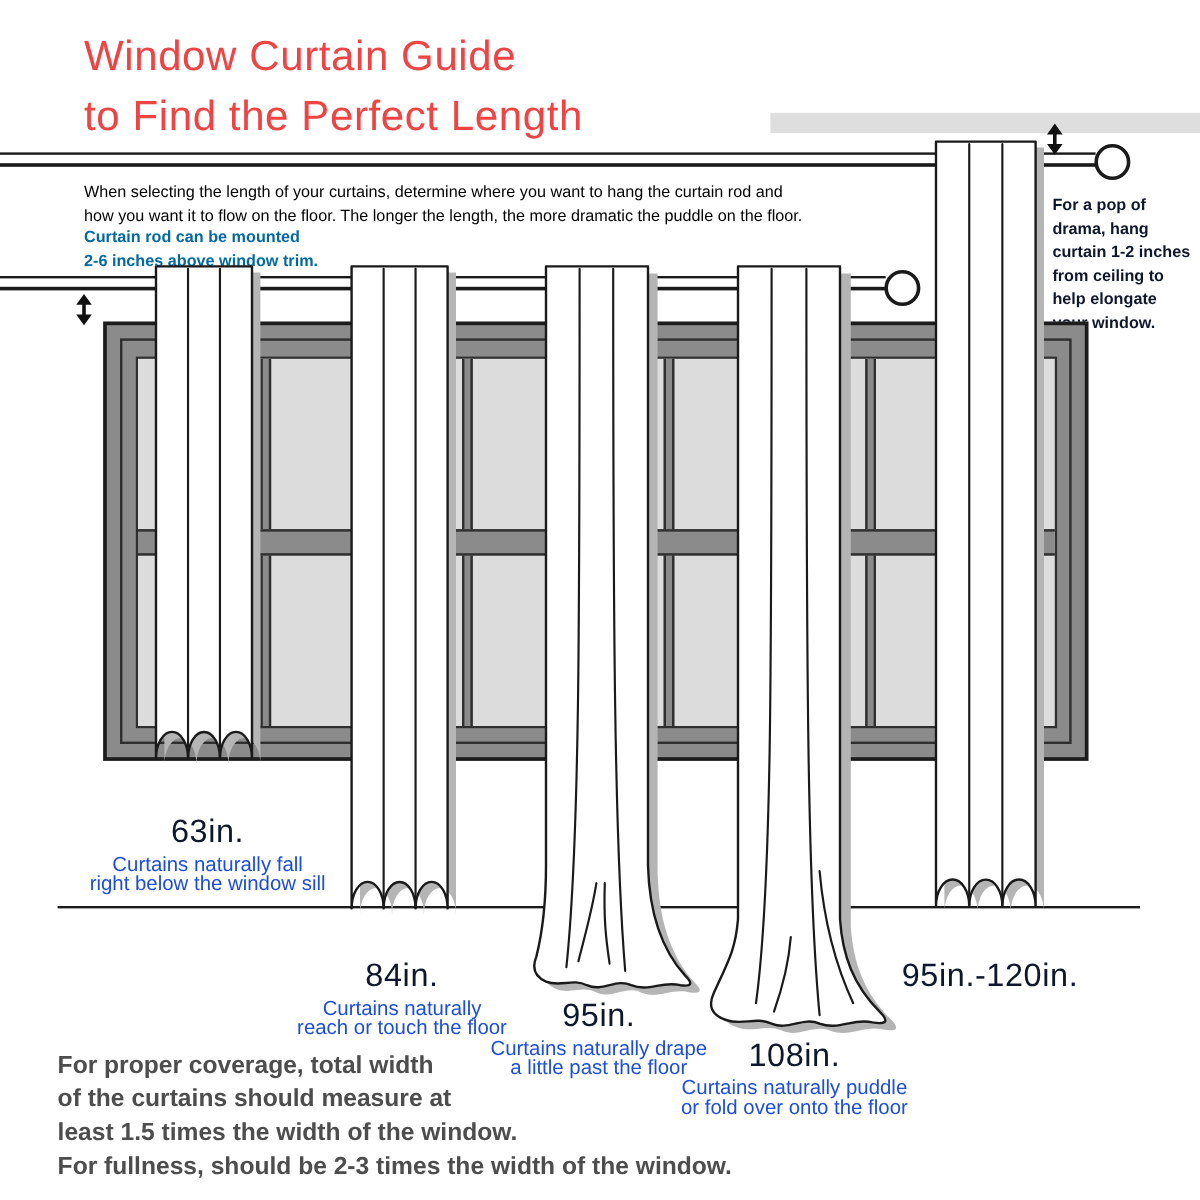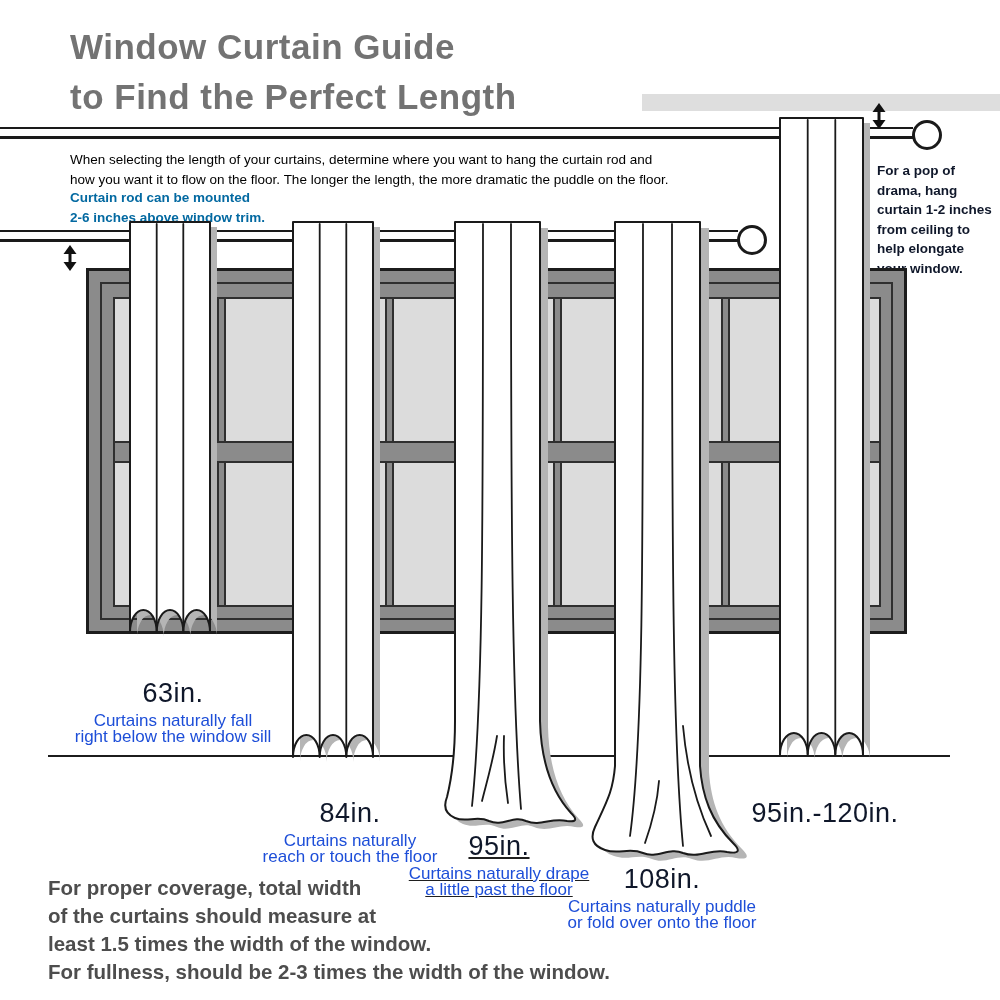--- a/index.html
+++ b/index.html
@@ -6,22 +6,22 @@
   body{
     width:1000px;height:1000px;position:relative;background:#ffffff;
     font-family:"Liberation Sans","DejaVu Sans",sans-serif;
     overflow:hidden;color:#1f1f1f;
   }
   .abs{position:absolute;}
   .preline{white-space:pre-line;}
 
   
   .title{
-    left:70px;top:22px;font-size:35px;line-height:50px;font-weight:700;
-    color:#737373;letter-spacing:.5px;
+    left:70px;top:22px;font-size:35px;line-height:50px;font-weight:400;
+    color:#ef4444;letter-spacing:.5px;
   }
   .intro{
     left:70px;top:150px;font-size:13.5px;line-height:20px;color:#000000;
   }
   .rod-note{
     left:70px;top:188px;font-size:13.5px;line-height:20px;font-weight:bold;color:#0369a1;
   }
   .ceiling-note{
     left:877px;top:161px;font-size:13.5px;line-height:19.5px;font-weight:bold;color:#0f172a;
   }
@@ -166,26 +166,26 @@
   <path class="curtain-shadow" transform="translate(7,5)" d="M1,1 H84 V638 A13.8,22 0 0 0 56.3,638 A13.8,22 0 0 0 28.7,638 A13.8,22 0 0 0 1,638 Z"></path>
   <path class="curtain-stroke" d="M1,1 H84 V638 A13.8,22 0 0 0 56.3,638 A13.8,22 0 0 0 28.7,638 A13.8,22 0 0 0 1,638 Z"></path>
   <path class="fold" d="M28.7,3 V637 M56.3,3 V637"></path>
 </svg>
 
 <div class="len-label" style="left:173px;top:678px;">
   <div class="len-size">63in.</div>
   <div class="len-desc preline">Curtains naturally fall
 right below the window sill</div>
 </div>
-<div class="len-label" style="left:350px;top:798px;text-align:center;">
+<div class="len-label" style="left:335px;top:798px;text-align:center;">
   <div class="len-size">84in.</div>
   <div class="len-desc preline">Curtains naturally
 reach or touch the floor</div>
 </div>
-<div class="len-label" style="left:499px;top:831px;text-decoration:underline;">
+<div class="len-label" style="left:499px;top:831px;">
   <div class="len-size">95in.</div>
   <div class="len-desc preline">Curtains naturally drape
 a little past the floor</div>
 </div>
 <div class="len-label" style="left:662px;top:864px;">
   <div class="len-size">108in.</div>
   <div class="len-desc preline">Curtains naturally puddle
 or fold over onto the floor</div>
 </div>
 <div class="len-label" style="left:825px;top:798px;">

